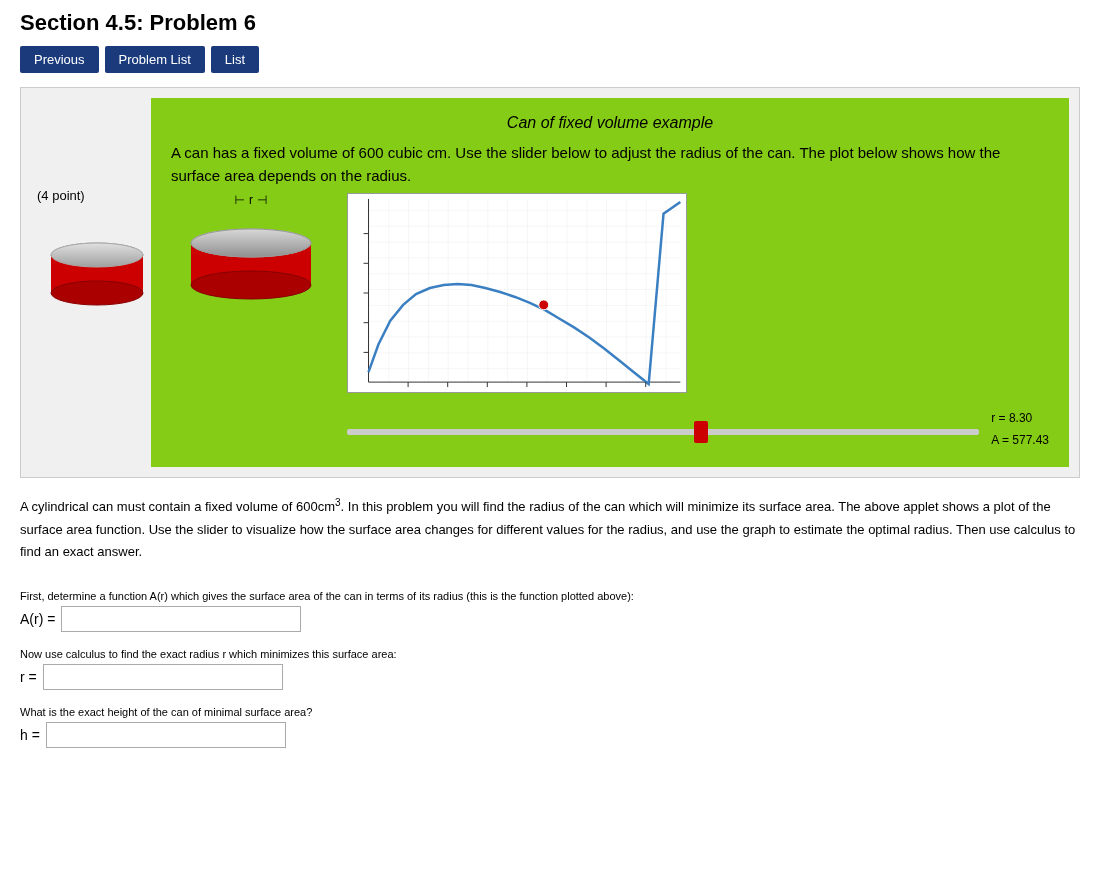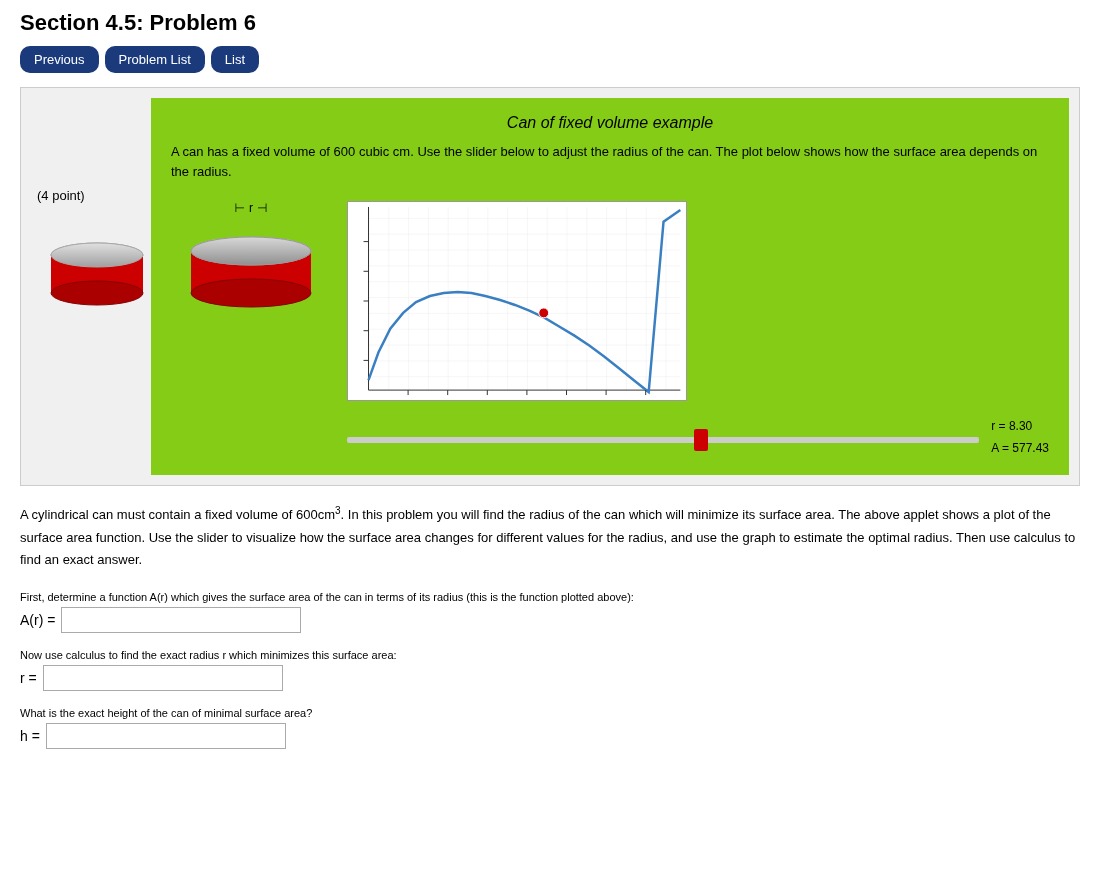--- a/index.html
+++ b/index.html
@@ -20,21 +20,21 @@
       gap: 6px;
       margin-bottom: 14px;
     }
     .nav-btn {
       background: #1a3a7c;
       color: #fff;
       border: none;
       padding: 6px 14px;
       font-size: 13px;
       cursor: pointer;
-      border-radius: 10px;
+      border-radius: 2px;
     }
 
     .main-content {
       display: flex;
       background: #f0f0f0;
       border: 1px solid #ccc;
       padding: 10px;
       margin-bottom: 16px;
     }
     .left-panel {
@@ -55,22 +55,22 @@
       background: #84cc16;
       padding: 16px 20px;
     }
     .example-title {
       text-align: center;
       font-style: italic;
       font-size: 16px;
       margin-bottom: 10px;
     }
     .description {
-      font-size: 13px;
-      margin-bottom: 20px;
+      font-size: 15px;
+      margin-bottom: 6px;
       line-height: 1.5;
     }
     .chart-area {
       display: flex;
       gap: 16px;
       align-items: flex-start;
     }
     .can-img-area {
       display: flex;
       flex-direction: column;
@@ -130,21 +130,21 @@
       width: 14px;
       height: 22px;
       background: #cc0000;
       cursor: pointer;
       border-radius: 2px;
     }
 
     .problem-text {
       font-size: 13px;
       line-height: 1.7;
-      margin-bottom: 20px;
+      margin-bottom: 27px;
     }
     .problem-text sup { font-size: 10px; }
 
     .question-block {
       margin-bottom: 16px;
     }
     .question-label {
       font-size: 11px;
       margin-bottom: 4px;
     }

